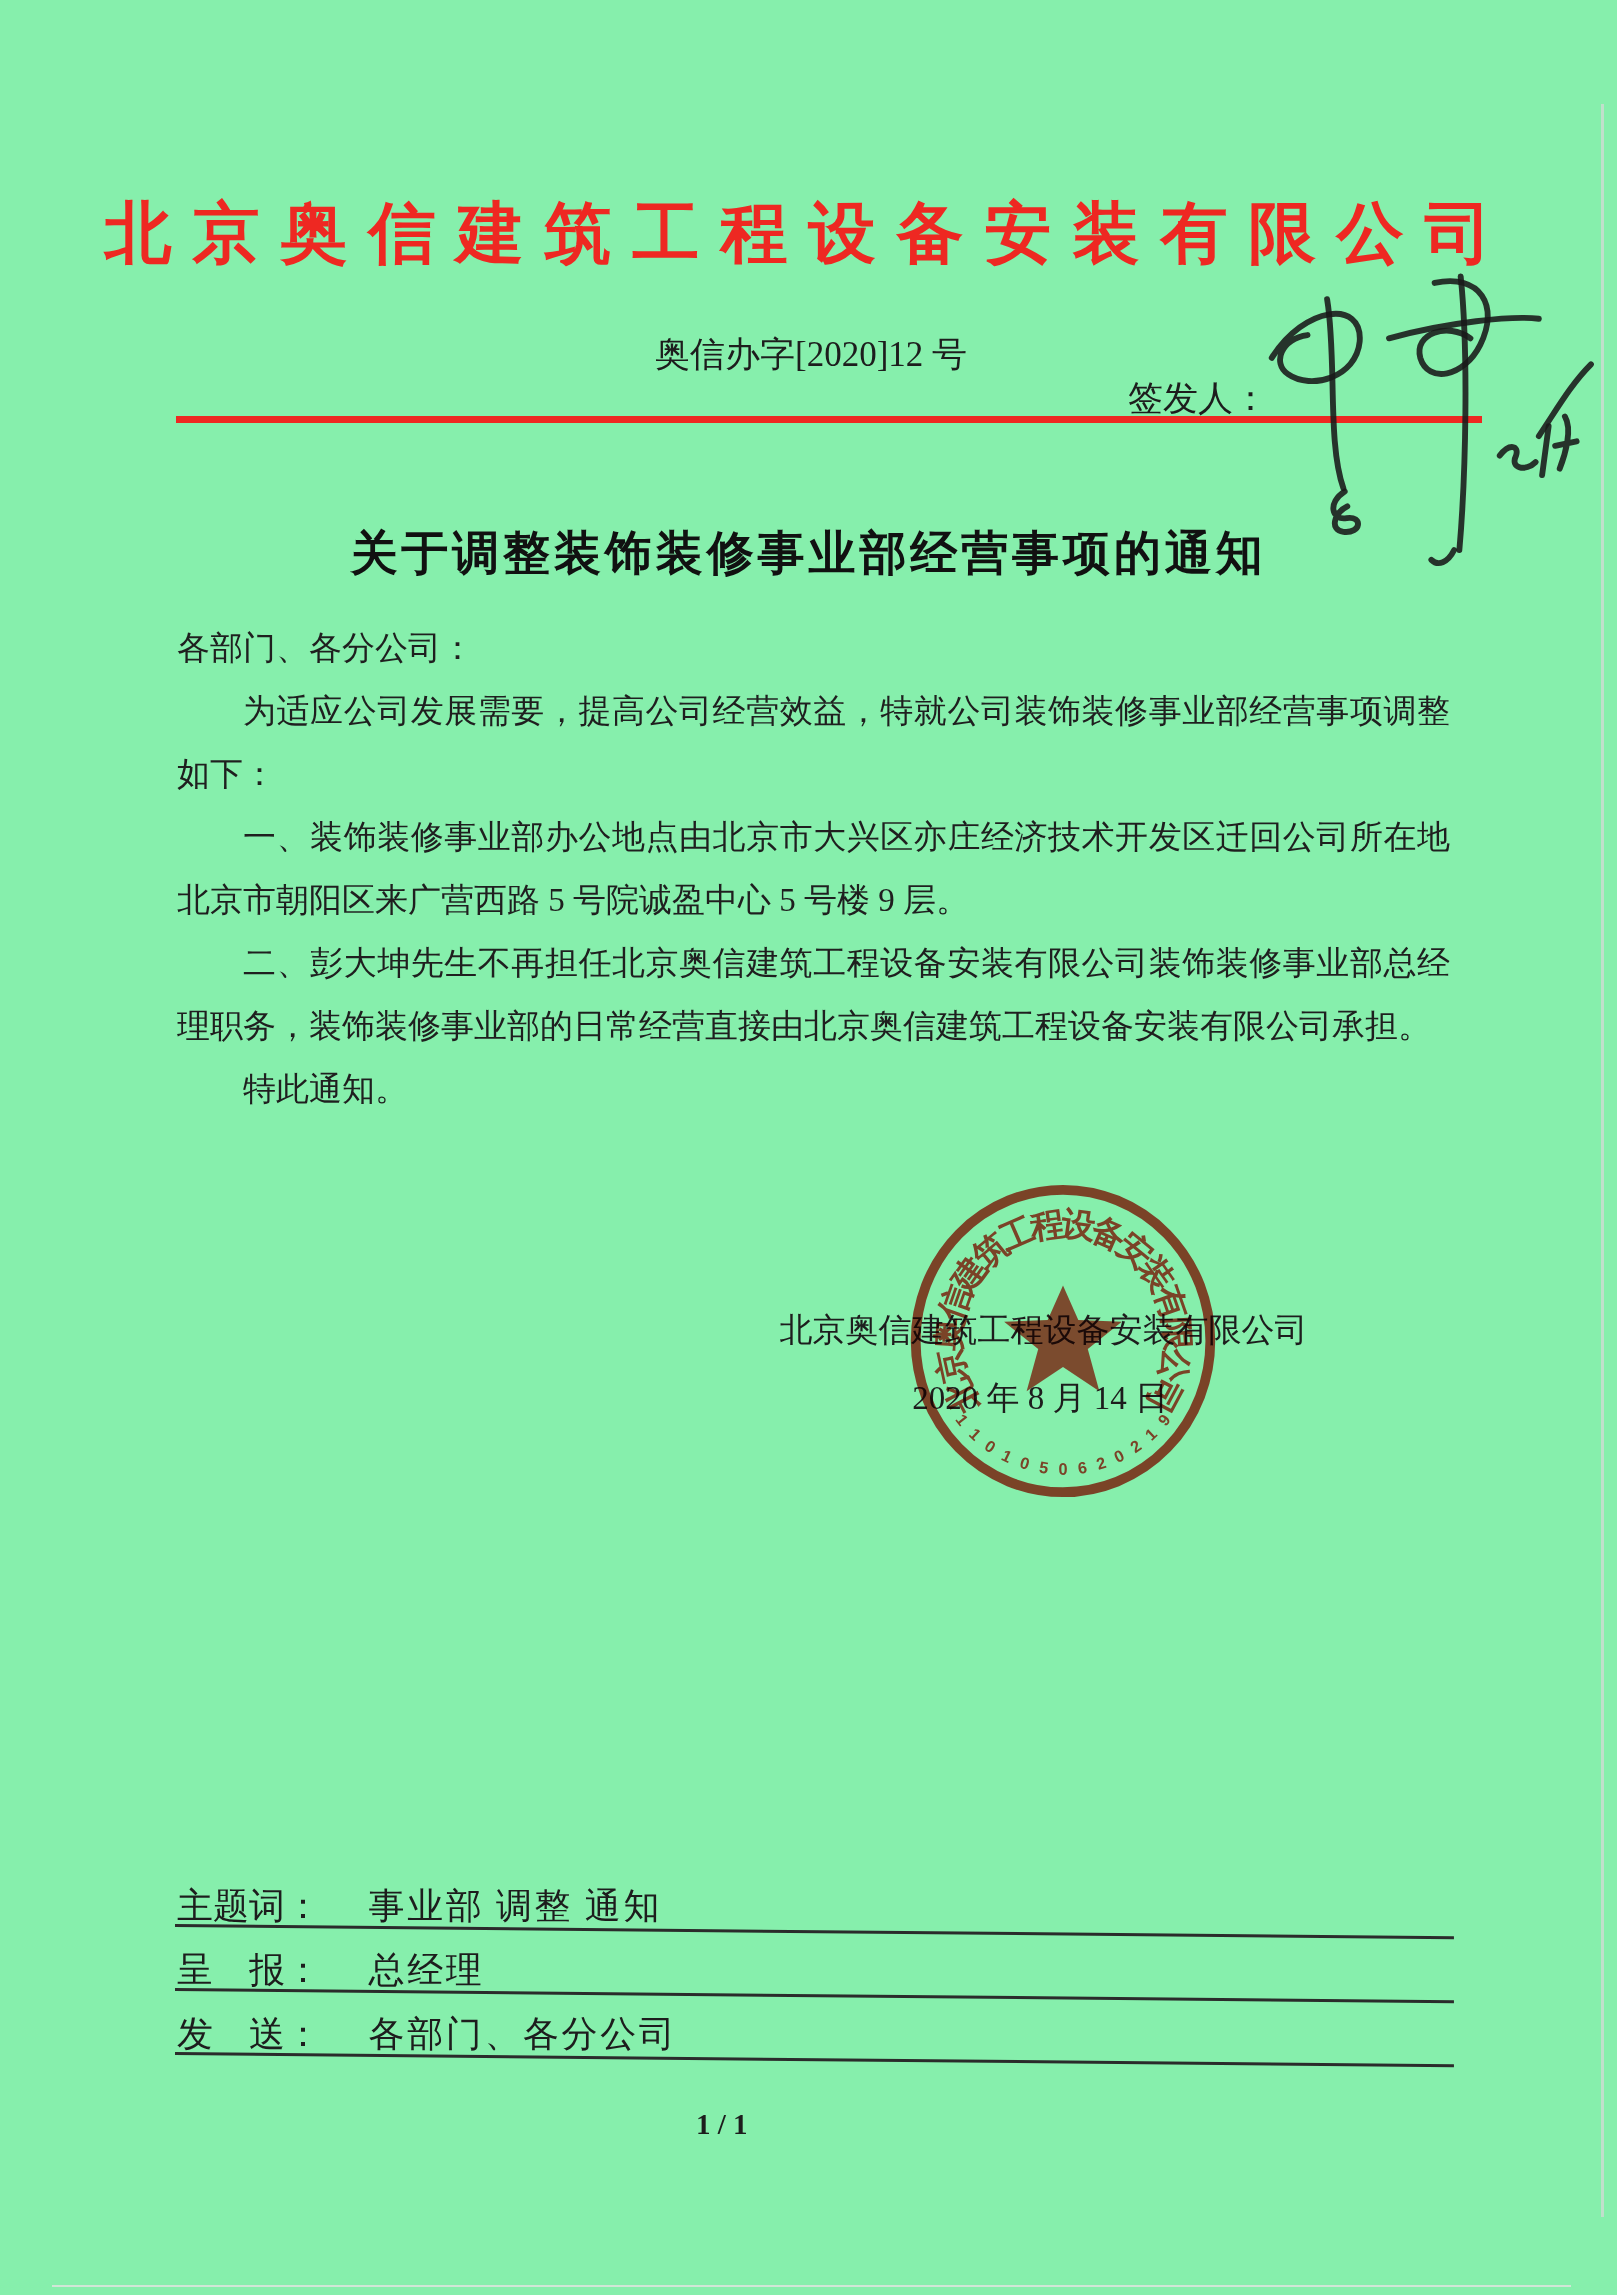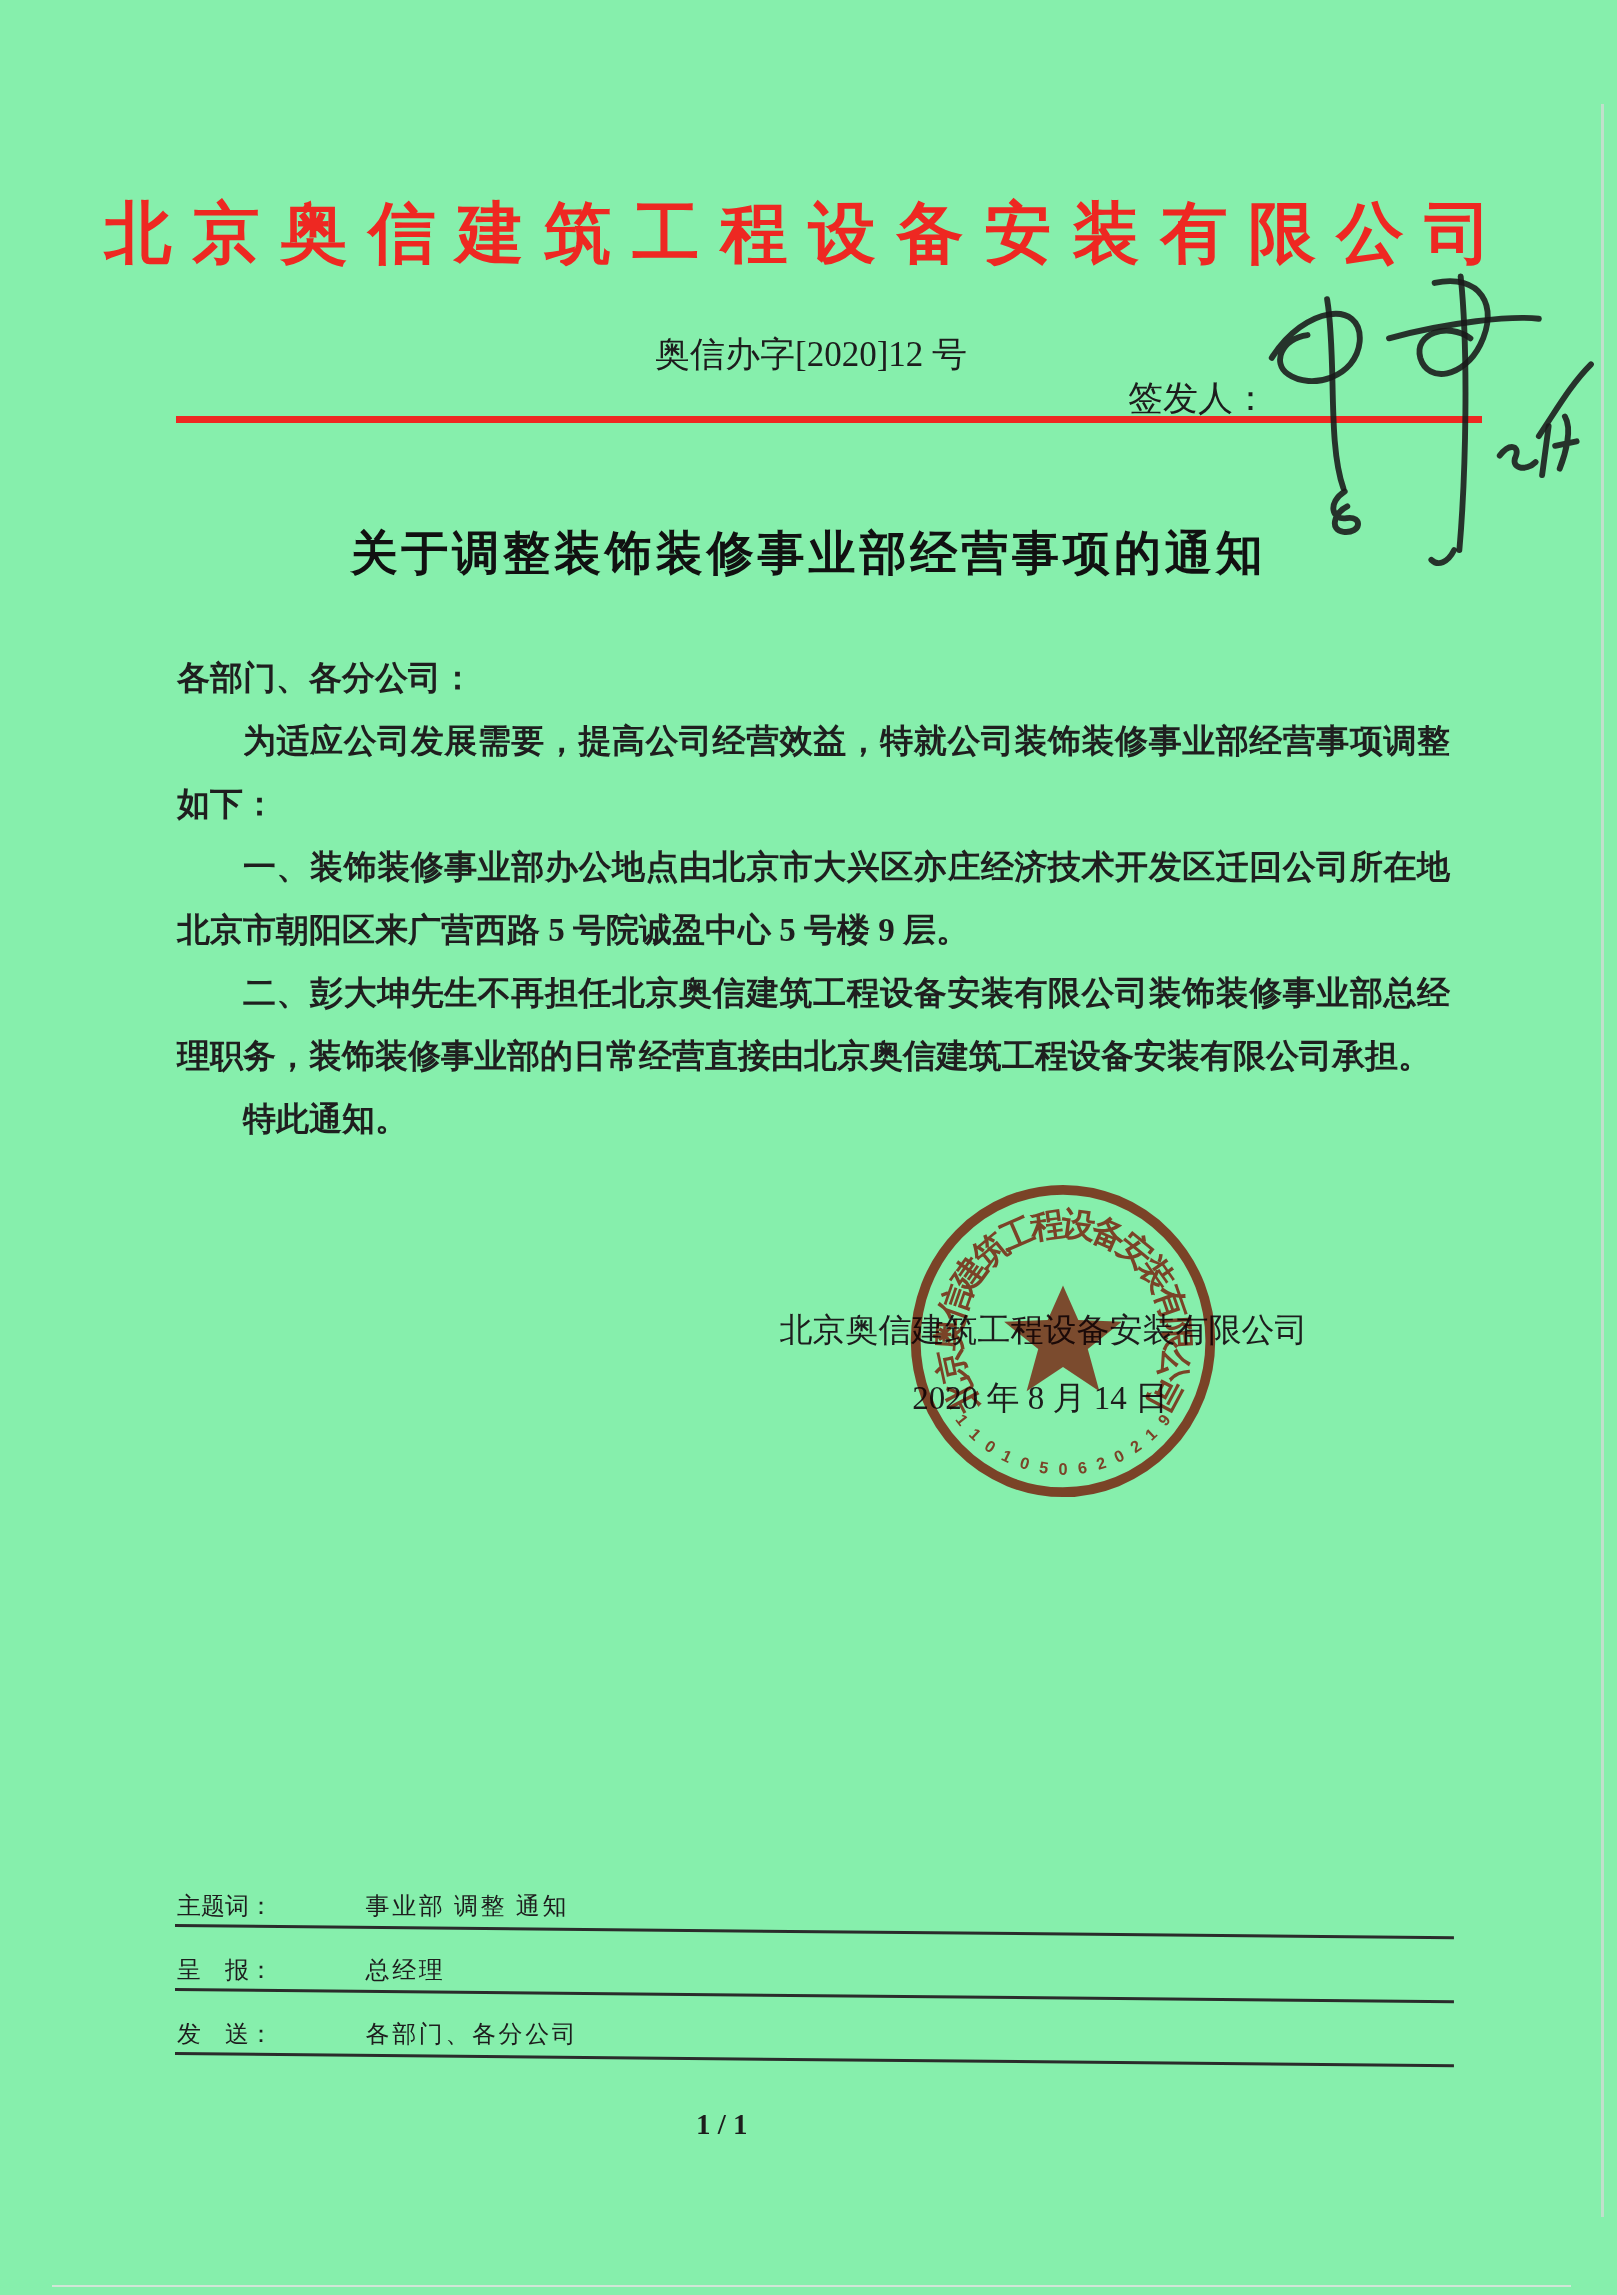--- a/index.html
+++ b/index.html
@@ -43,25 +43,24 @@
   }
   
   .doc-title{
     position:absolute;left:0;top:522px;width:1617px;
     text-align:center;
     font-family:"Liberation Sans","DejaVu Sans",sans-serif;
     font-weight:700;font-size:47px;letter-spacing:3.9px;
     color:#111111;white-space:nowrap;
   }
   .body-text{
-    position:absolute;left:177px;top:647px;width:1273px;
+    position:absolute;left:177px;top:617px;width:1273px;
     font-size:33px;line-height:63px;
     text-align:justify;
     color:#1f1f1f;
-    font-weight:bold;
   }
   .body-text p{margin:0;text-indent:2em;}
   .body-text p.salutation{text-indent:0;}
   
   .signoff-company{
     position:absolute;left:763px;top:1309px;width:561px;
     text-align:center;font-size:33px;line-height:42px;white-space:nowrap;
     z-index:3;
   }
   .signoff-date{
@@ -78,21 +77,21 @@
   .seal .ring{fill:none;stroke:var(--seal-red,#e8392b);stroke-width:15px;}
   .seal text{
     fill:var(--seal-red,#e8392b);
     text-anchor:middle;
     font-family:"Liberation Sans","DejaVu Sans",sans-serif;
   }
   .seal .ring-char{font-size:52px;font-weight:600;}
   .seal .serial-digit{font-size:25px;font-weight:700;}
   .seal .star{fill:var(--seal-red,#e8392b);opacity:.95;}
   
-  .footer-row{position:absolute;left:177px;width:1278px;height:46px;font-size:24px;line-height:46px;white-space:nowrap;}
+  .footer-row{position:absolute;left:177px;width:1278px;height:46px;font-size:36px;line-height:46px;white-space:nowrap;}
   .footer-row .flabel{display:inline-block;min-width:163px;}
   .footer-row .fvalue{display:inline-block;margin-left:19.6px;letter-spacing:2.6px;}
   .footer-line{
     position:absolute;left:175px;width:1279px;height:3.3px;background:#2b2b2b;
     transform:rotate(0.55deg);transform-origin:left center;
   }
   .page-number{
     position:absolute;left:696px;top:2108px;width:196px;
     text-align:left;font-size:29px;font-weight:700;
     font-family:"Liberation Serif","DejaVu Serif",serif;

